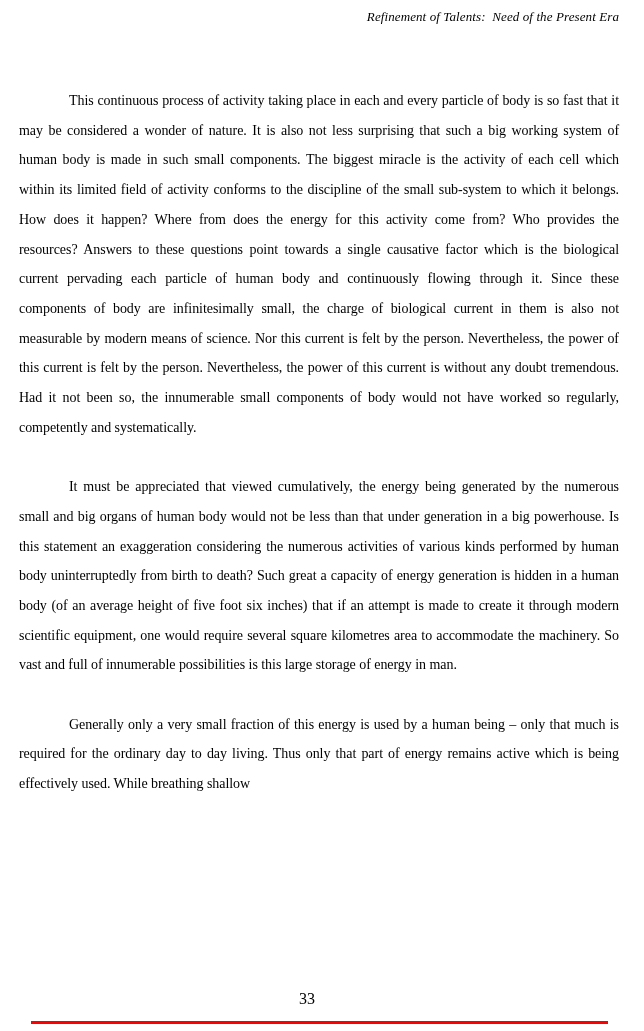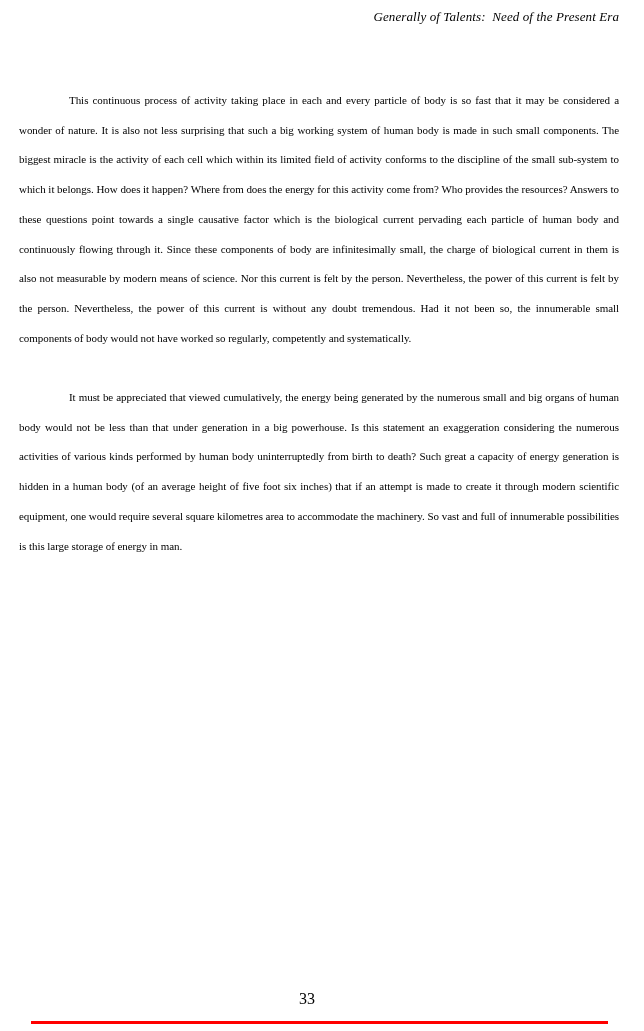--- a/index.html
+++ b/index.html
@@ -25,21 +25,21 @@
     letter-spacing: 0.1px;
   }
   .body-text {
     position: absolute;
     left: 19px;
     width: 600px;
     top: 86px;
   }
   .para {
     margin: 0 0 29.7px 0;
-    font-size: 11px;
+    font-size: 14px;
     line-height: 29.7px;
     text-align: justify;
     text-indent: 50px;
     letter-spacing: -0.05px;
   }
   .page-number {
     position: absolute;
     top: 990px;
     left: 0;
     width: 614px;
@@ -51,21 +51,22 @@
     top: 1021px;
     left: 31px;
     width: 577px;
     height: 3px;
     background: #ff0000;
   }
 </style>
 </head>
 <body>
 
-<div class="running-header">Generally of Talents:  Need of the Present Era</div>
+<div class="running-header">Refinement of Talents:  Need of the Present Era</div>
 
 <div class="body-text">
   <p class="para">This continuous process of activity taking place in each and every particle of body is so fast that it may be considered a wonder of nature. It is also not less surprising that such a big working system of human body is made in such small components. The biggest miracle is the activity of each cell which within its limited field of activity conforms to the discipline of the small sub-system to which it belongs. How does it happen? Where from does the energy for this activity come from? Who provides the resources? Answers to these questions point towards a single causative factor which is the biological current pervading each particle of human body and continuously flowing through it. Since these components of body are infinitesimally small, the charge of biological current in them is also not measurable by modern means of science. Nor this current is felt by the person. Nevertheless, the power of this current is felt by the person. Nevertheless, the power of this current is without any doubt tremendous. Had it not been so, the innumerable small components of body would not have worked so regularly, competently and systematically.</p>
   <p class="para">It must be appreciated that viewed cumulatively, the energy being generated by the numerous small and big organs of human body would not be less than that under generation in a big powerhouse. Is this statement an exaggeration considering the numerous activities of various kinds performed by human body uninterruptedly from birth to death? Such great a capacity of energy generation is hidden in a human body (of an average height of five foot six inches) that if an attempt is made to create it through modern scientific equipment, one would require several square kilometres area to accommodate the machinery. So vast and full of innumerable possibilities is this large storage of energy in man.</p>
+  <p class="para">Generally only a very small fraction of this energy is used by a human being – only that much is required for the ordinary day to day living. Thus only that part of energy remains active which is being effectively used. While breathing shallow</p>
 </div>
 
 <div class="page-number">33</div>
 <div class="footer-rule"></div>
 
 </body></html>

